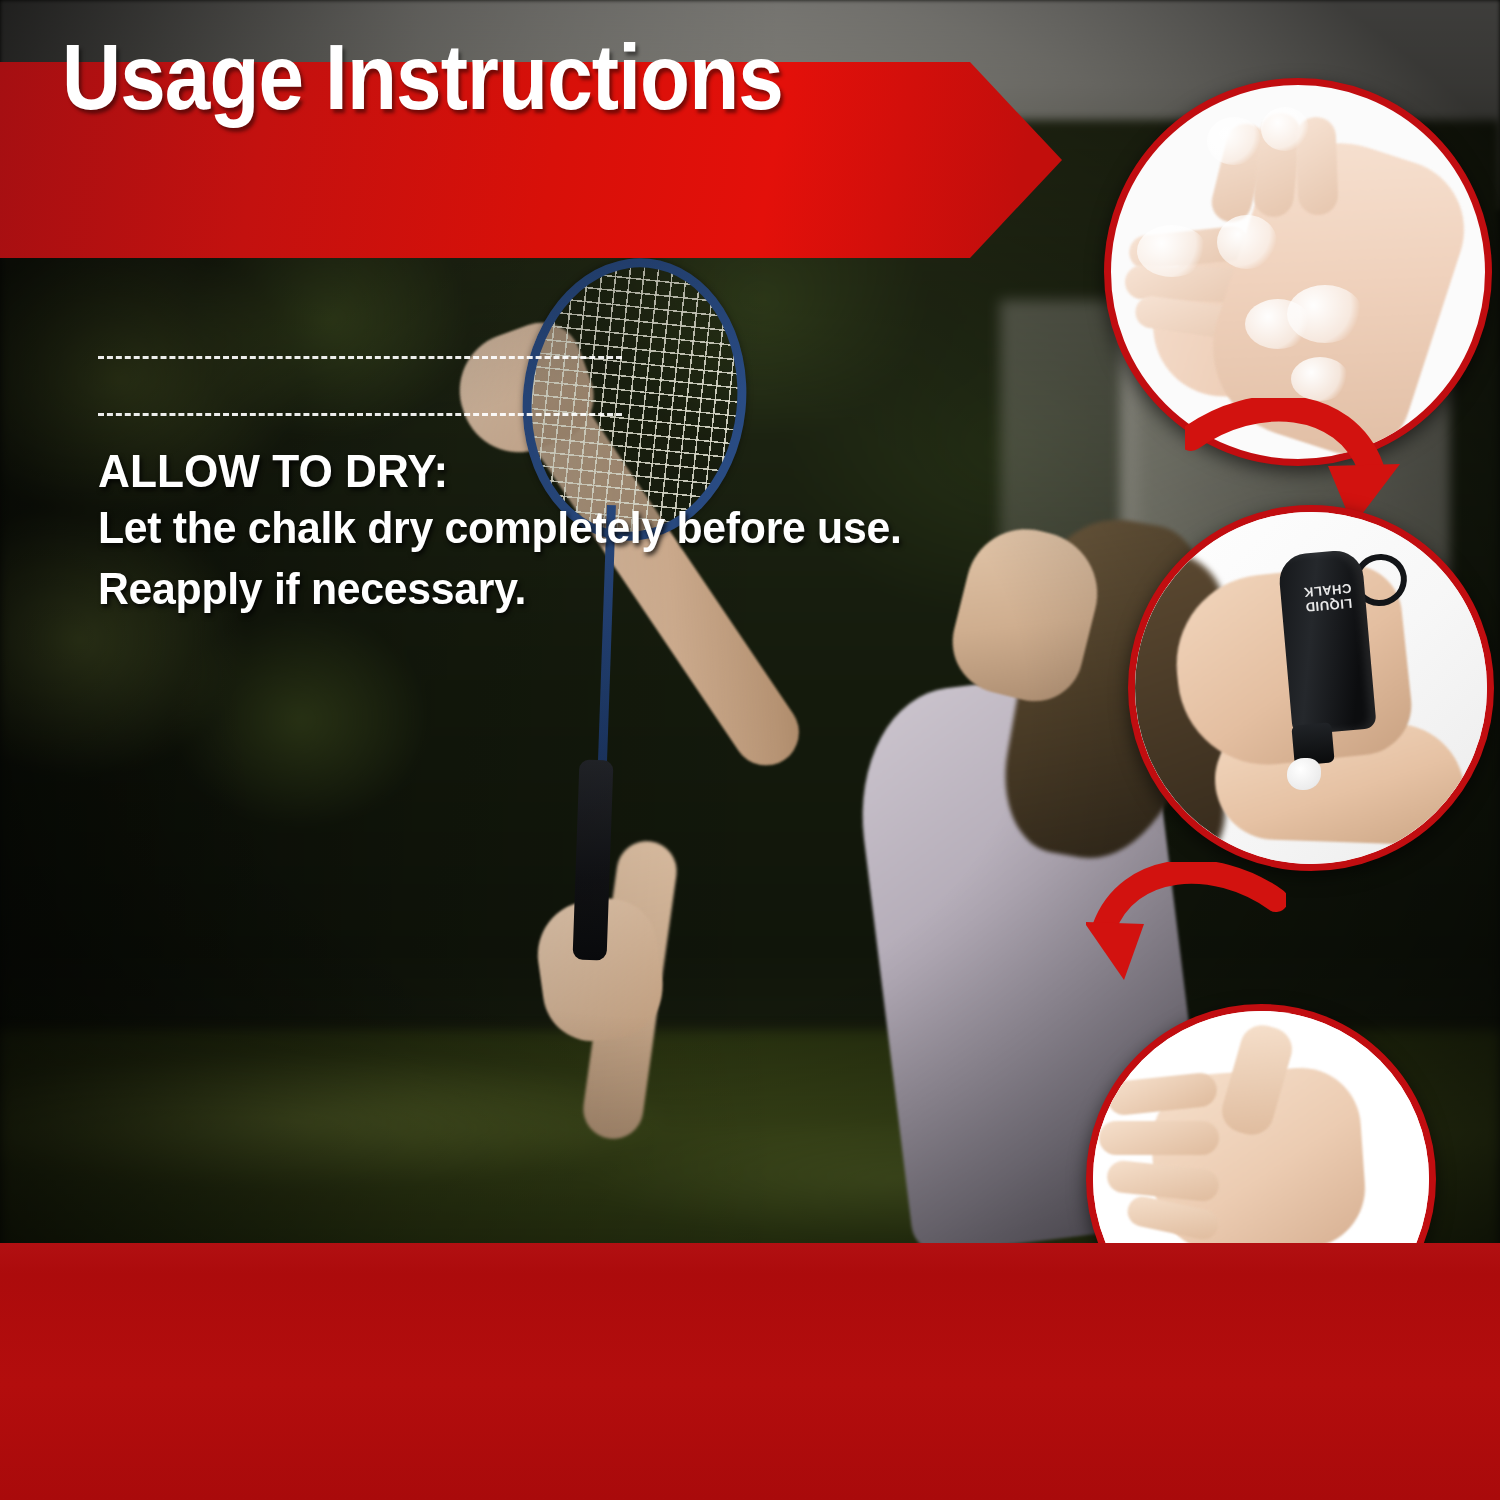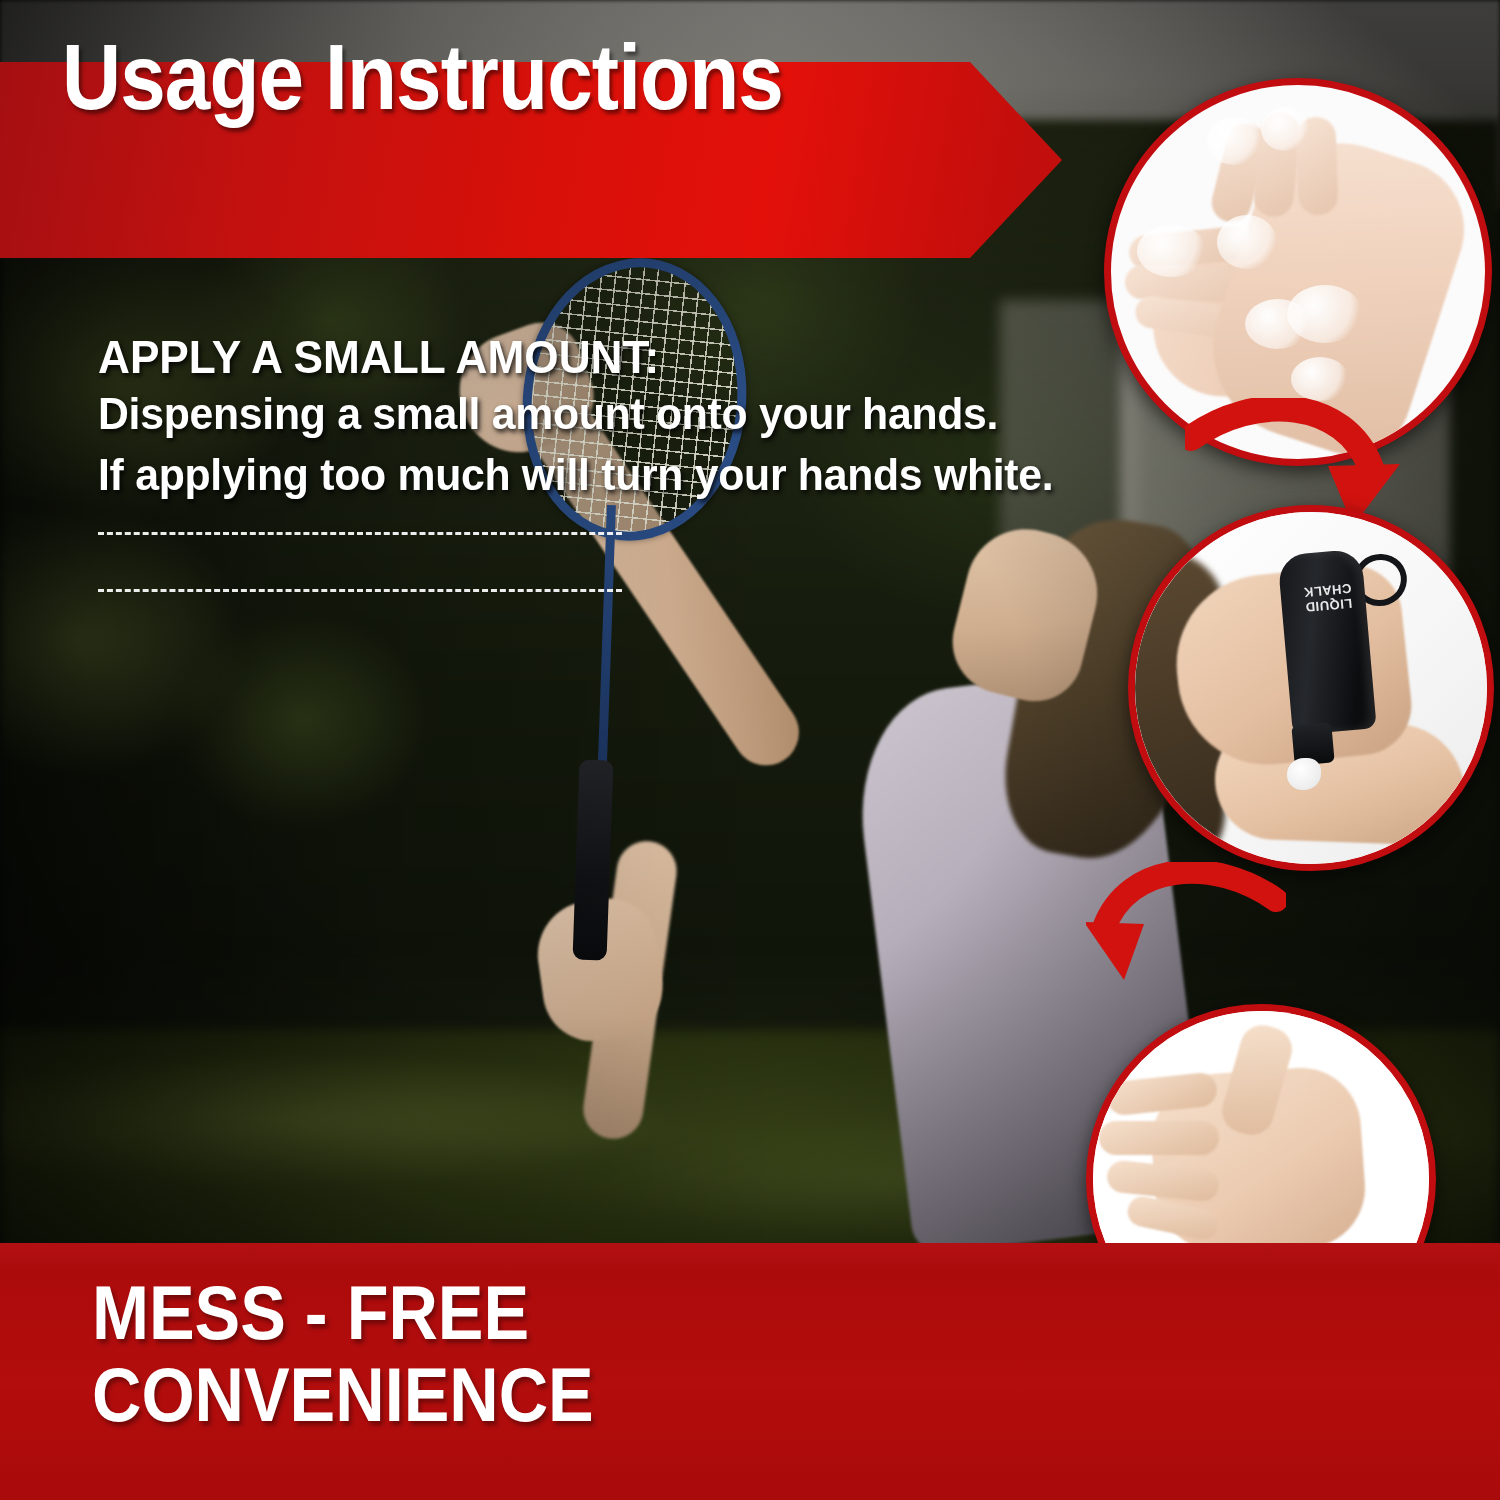--- a/index.html
+++ b/index.html
@@ -389,35 +389,35 @@
     </div>
 
     <div class="bg-vignette"></div>
   </div>
 
   <div class="top-banner"></div>
   <div class="top-banner-title">Usage Instructions</div>
 
   <div class="steps">
 
-    <div class="step">
-      <div class="step-head">APPLY A SMALL AMOUNT:</div>
-      <div class="step-line">Dispensing a small amount  onto your hands.</div>
-      <div class="step-line">If applying too much will turn your hands white.</div>
-    </div>
 
     <div class="sp-1"></div>
     <div class="divider"></div>
     <div class="sp-2"></div>
 
 
     <div class="sp-1"></div>
     <div class="divider"></div>
     <div class="sp-2"></div>
 
+    <div class="step">
+      <div class="step-head">ALLOW TO DRY:</div>
+      <div class="step-line">Let the chalk dry completely before use.</div>
+      <div class="step-line">Reapply if necessary.</div>
+    </div>
 
   </div>
 
   <div class="circle c1">
     <div class="cimg">
       <div class="soap-palm-a"></div>
       <div class="soap-fing" style="left:18px;  top:146px; width:120px; height:34px; transform:rotate(-6deg);"></div>
       <div class="soap-fing" style="left:14px;  top:182px; width:135px; height:34px; transform:rotate(2deg);"></div>
       <div class="soap-fing" style="left:24px;  top:218px; width:130px; height:32px; transform:rotate(8deg);"></div>
       <div class="soap-palm-b"></div>
@@ -469,19 +469,15 @@
       <div class="c3-fing" style="left:138px; top:14px;  width:52px; height:110px; transform:rotate(16deg);"></div>
       <div class="c3-fing" style="left:14px;  top:66px;  width:110px; height:34px; transform:rotate(-6deg);"></div>
       <div class="c3-fing" style="left:6px;   top:110px; width:120px; height:34px; transform:rotate(0deg);"></div>
       <div class="c3-fing" style="left:14px;  top:154px; width:112px; height:32px; transform:rotate(6deg);"></div>
       <div class="c3-fing" style="left:34px;  top:192px; width:92px;  height:30px; transform:rotate(12deg);"></div>
     </div>
   </div>
 
   <div class="bottom-banner"></div>
   <div class="bb-grid">
-    <div class="bb-col">
-      <div class="bb-line">MESS - FREE</div>
-      <div class="bb-line">CONVENIENCE</div>
-    </div>
   </div>
 
 </div>
 
 </body></html>

